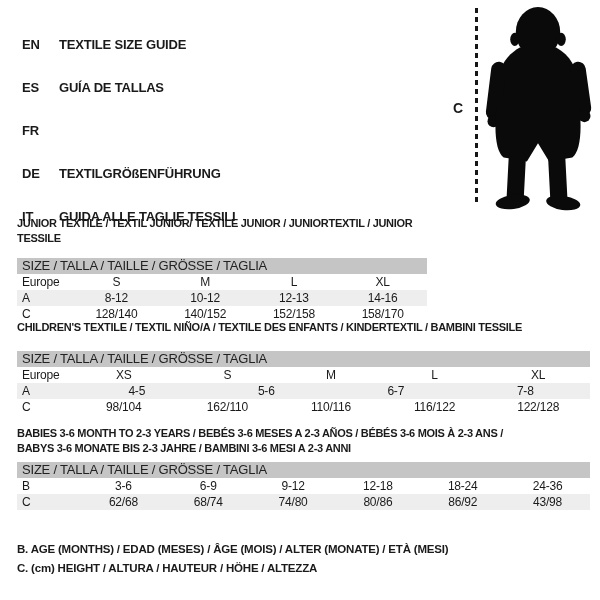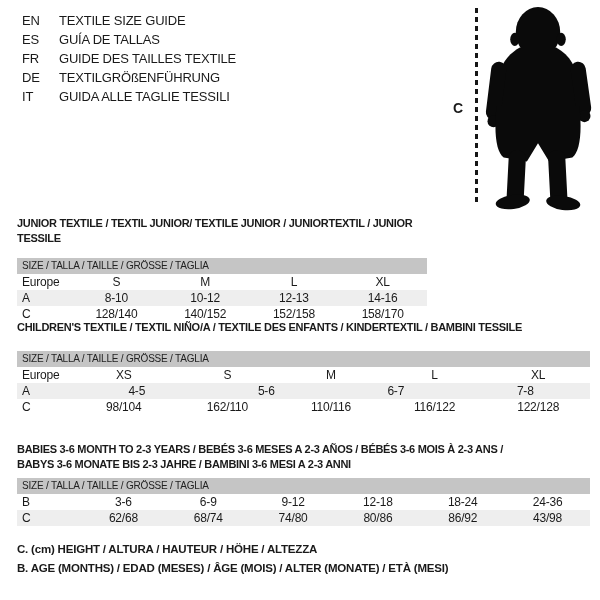--- a/index.html
+++ b/index.html
@@ -2,46 +2,46 @@
 <html><head>
 <meta charset="utf-8">
 <style>
   html,body{margin:0;padding:0;background:#ffffff;}
   .canvas{
     position:relative;width:600px;height:600px;background:#ffffff;overflow:hidden;
     font-family:"Liberation Sans","DejaVu Sans",sans-serif;color:#1a1a1a;
   }
   
   .lang-block{position:absolute;left:22px;top:11px;}
-  .lang-row{display:flex;line-height:19px;font-size:13px;font-weight:normal;letter-spacing:-0.2px;}
+  .lang-row{display:flex;line-height:19px;font-size:13px;font-weight:bold;letter-spacing:-0.2px;margin-top:24px;}
   .lang-code{width:37px;}
   
   .figure{position:absolute;left:440px;top:0;width:160px;height:216px;}
   .dash-line{
     position:absolute;left:35px;top:8px;width:3px;height:198px;
     background:repeating-linear-gradient(to bottom,#161616 0 5px,transparent 5px 9px);
   }
   .c-label{position:absolute;left:13px;top:100px;font-size:14px;font-weight:bold;}
   .figure svg{position:absolute;left:42px;top:5px;}
   
   .size-section{position:absolute;left:17px;}
   .sec-title{font-size:11px;font-weight:bold;line-height:15px;letter-spacing:-0.3px;}
   .size-bar{
-    background:#c5c5c5;height:16px;line-height:16px;font-size:10px;
+    background:#c5c5c5;height:16px;line-height:16px;font-size:13px;
     padding-left:5px;letter-spacing:-0.2px;color:#222222;
   }
   .trow{display:flex;height:16px;line-height:16px;font-size:12px;letter-spacing:-0.2px;justify-content:space-between;}
   .trow.shaded{background:#eeeeee;}
   .tlabel{padding-left:5px;}
   .tcell{flex:1;text-align:center;}
   .s1{top:216px;width:410px;}
   .s1 .size-bar{margin-top:12px;}
   .s2{top:320px;width:573px;}
   .s2 .size-bar{margin-top:16px;}
-  .s3{top:442px;width:573px;}
+  .s3{top:426px;width:573px;}
   .s3 .size-bar{margin-top:6px;}
   .s1 .tlabel,.s2 .tlabel{width:50px;}
   .s3 .tlabel{width:59px;}
   
   .footnotes{position:absolute;left:17px;top:540px;}
   .foot-line{font-size:11.5px;font-weight:bold;line-height:19px;letter-spacing:-0.2px;}
 </style>
 </head>
 <body>
 
@@ -51,21 +51,20 @@
     <div class="lang-row">
       <span class="lang-code">EN</span>
       <span class="lang-label">TEXTILE SIZE GUIDE</span>
     </div>
     <div class="lang-row">
       <span class="lang-code">ES</span>
       <span class="lang-label">GUÍA DE TALLAS</span>
     </div>
     <div class="lang-row">
       <span class="lang-code">FR</span>
-      <span class="lang-label">GUIDE DES TAILLES TEXTILE</span>
     </div>
     <div class="lang-row">
       <span class="lang-code">DE</span>
       <span class="lang-label">TEXTILGRÖßENFÜHRUNG</span>
     </div>
     <div class="lang-row">
       <span class="lang-code">IT</span>
       <span class="lang-label">GUIDA ALLE TAGLIE TESSILI</span>
     </div>
   </div>
@@ -104,21 +103,21 @@
     <div class="size-bar">SIZE / TALLA / TAILLE / GRÖSSE / TAGLIA</div>
     <div class="trow">
       <div class="tlabel">Europe</div>
       <div class="tcell">S</div>
       <div class="tcell">M</div>
       <div class="tcell">L</div>
       <div class="tcell">XL</div>
     </div>
     <div class="trow shaded">
       <div class="tlabel">A</div>
-      <div class="tcell">8-10</div>
+      <div class="tcell">8-12</div>
       <div class="tcell">10-12</div>
       <div class="tcell">12-13</div>
       <div class="tcell">14-16</div>
     </div>
     <div class="trow">
       <div class="tlabel">C</div>
       <div class="tcell">128/140</div>
       <div class="tcell">140/152</div>
       <div class="tcell">152/158</div>
       <div class="tcell">158/170</div>
@@ -171,17 +170,17 @@
       <div class="tcell">62/68</div>
       <div class="tcell">68/74</div>
       <div class="tcell">74/80</div>
       <div class="tcell">80/86</div>
       <div class="tcell">86/92</div>
       <div class="tcell">43/98</div>
     </div>
   </div>
 
   <div class="footnotes">
+    <div class="foot-line">B. AGE (MONTHS) / EDAD (MESES) / ÂGE (MOIS) / ALTER (MONATE) / ETÀ (MESI)</div>
     <div class="foot-line">C. (cm) HEIGHT / ALTURA / HAUTEUR / HÖHE / ALTEZZA</div>
-    <div class="foot-line">B. AGE (MONTHS) / EDAD (MESES) / ÂGE (MOIS) / ALTER (MONATE) / ETÀ (MESI)</div>
   </div>
 
 </div>
 
 </body></html>

